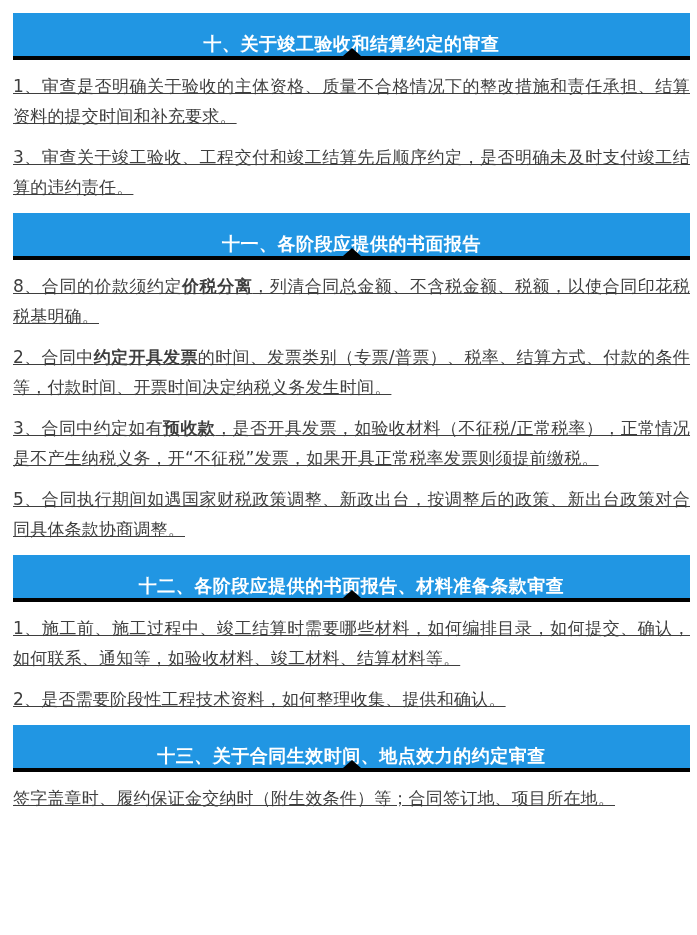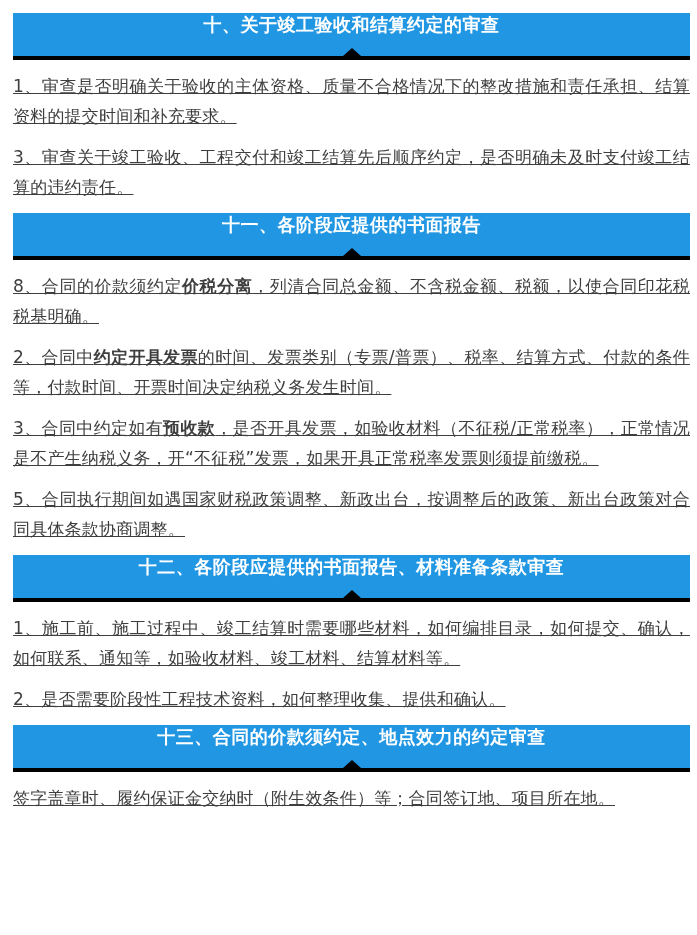--- a/index.html
+++ b/index.html
@@ -18,21 +18,21 @@
   main.article{
     padding:13px 7px 2px 13px;
   }
   section.review-section{margin:0;}
   .section-bar{
     position:relative;
     height:43px;
     background:var(--accent);
     border-bottom:4px solid var(--bar-line);
     display:flex;
-    align-items:flex-start;
+    align-items:flex-end;
     justify-content:center;
     margin:0 0 11px 0;
   }
   .section-title{
     margin:0;
     color:var(--title-text);
     font-size:18px;
     font-weight:bold;
     letter-spacing:0.5px;
     white-space:nowrap;
@@ -83,18 +83,18 @@
     <section class="review-section">
       <div class="section-bar">
         <h2 class="section-title">十二、各阶段应提供的书面报告、材料准备条款审查</h2>
         <span class="tri-up"></span>
       </div>
       <p class="body-paragraph"><span>1、施工前、施工过程中、竣工结算时需要哪些材料，如何编排目录，如何提交、确认，如何联系、通知等，如验收材料、竣工材料、结算材料等。</span></p>
       <p class="body-paragraph"><span>2、是否需要阶段性工程技术资料，如何整理收集、提供和确认。</span></p>
     </section>
     <section class="review-section">
       <div class="section-bar">
-        <h2 class="section-title">十三、合同的价款须约定、地点效力的约定审查</h2>
+        <h2 class="section-title">十三、关于合同生效时间、地点效力的约定审查</h2>
         <span class="tri-up"></span>
       </div>
       <p class="body-paragraph"><span>签字盖章时、履约保证金交纳时（附生效条件）等；合同签订地、项目所在地。</span></p>
     </section>
   </main>
 
 </body></html>

